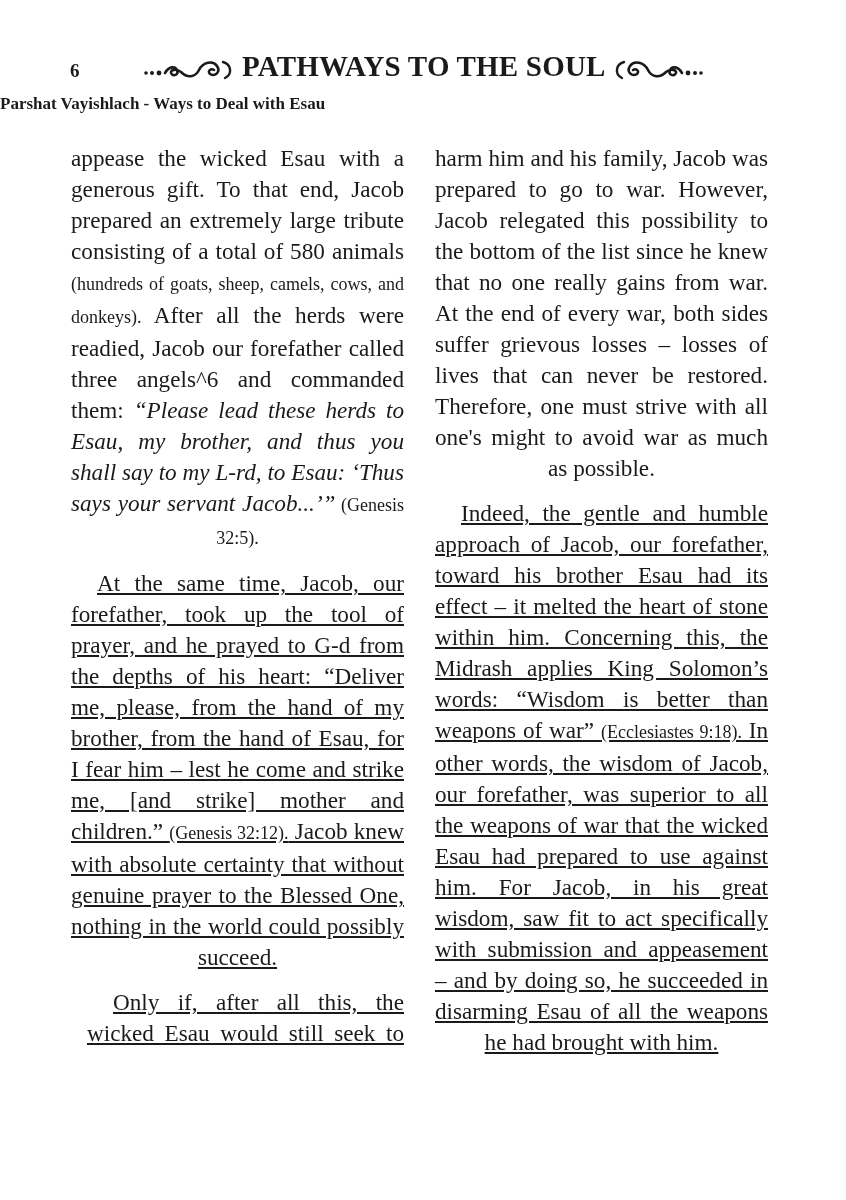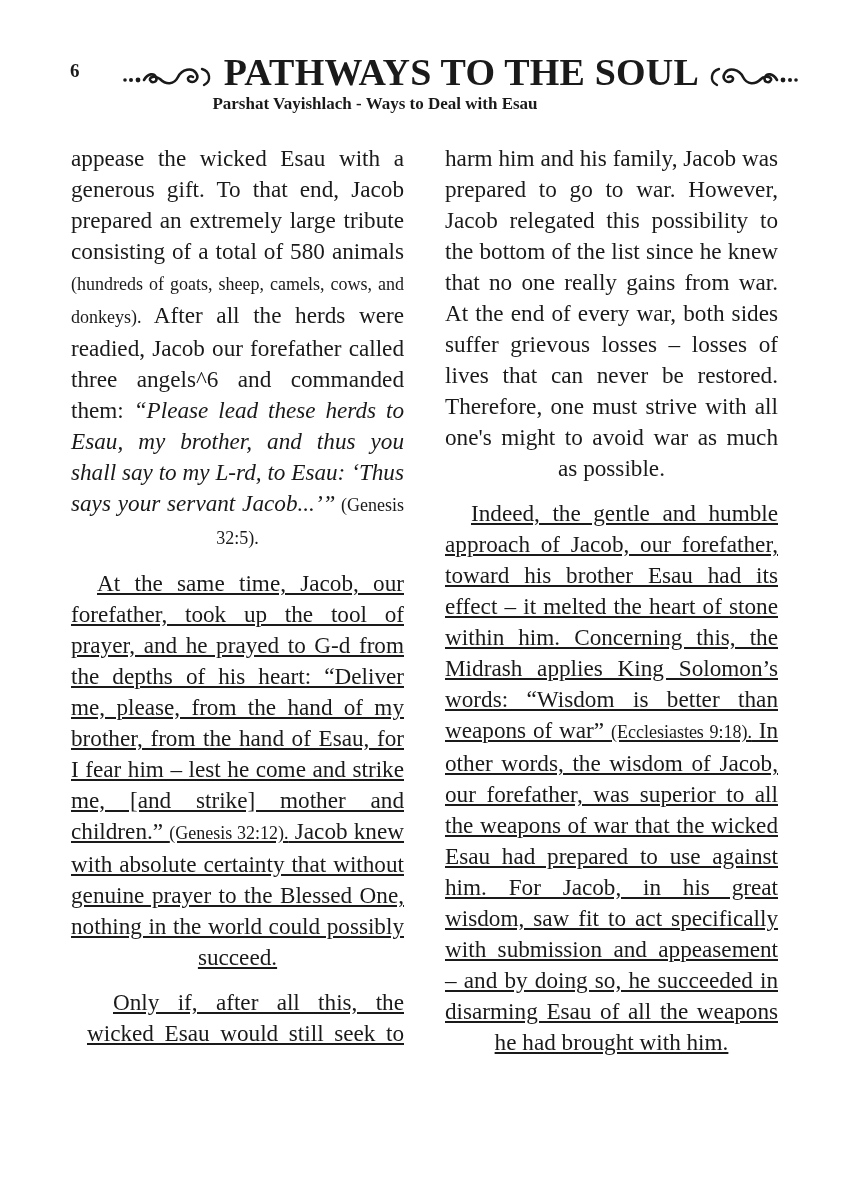--- a/index.html
+++ b/index.html
@@ -1,27 +1,27 @@
 <!DOCTYPE html>
 <html><head>
   <meta charset="utf-8">
   <style>
     html, body { margin: 0; padding: 0; background: #ffffff; }
     body { width: 846px; height: 1200px; position: relative; overflow: hidden;
       font-family: "Liberation Serif", "DejaVu Serif", serif; color: #1a1a1a; }
     .page-number { position: absolute; left: 70px; top: 60px; font-size: 19px; font-weight: bold; }
-    .header-title { position: absolute; left: 122px; top: 50px; width: 590px; text-align: center;
-      font-size: 38px; font-weight: bold; letter-spacing: 0.2px; white-space: nowrap; }
+    .header-title { position: absolute; left: 128px; top: 50px; width: 590px; text-align: center;
+      font-size: 29px; font-weight: bold; letter-spacing: 0.2px; white-space: nowrap; }
     .orn { display: inline-block; vertical-align: middle; }
     .orn svg { display: block; }
-    .subtitle { position: absolute; left: 0; width: 750px; top: 94px; text-align: center;
+    .subtitle { position: absolute; left: 0; width: 750px; top: 94px; text-align: left;
       font-size: 17px; font-weight: bold; }
     .col { position: absolute; top: 143px; width: 333px; font-size: 23.2px; line-height: 31px; }
     .col.left { left: 71px; }
-    .col.right { left: 445px; }
+    .col.right { left: 435px; }
     .col p { margin: 0 0 14px 0; text-align: justify; text-align-last: center; hyphens: none; }
     .col p.indent { text-indent: 26px; text-decoration: underline; }
     .small { font-size: 18px; }
     em { font-style: italic; }
   </style>
 </head>
 <body>
 
 <div class="page-number">6</div>
 

